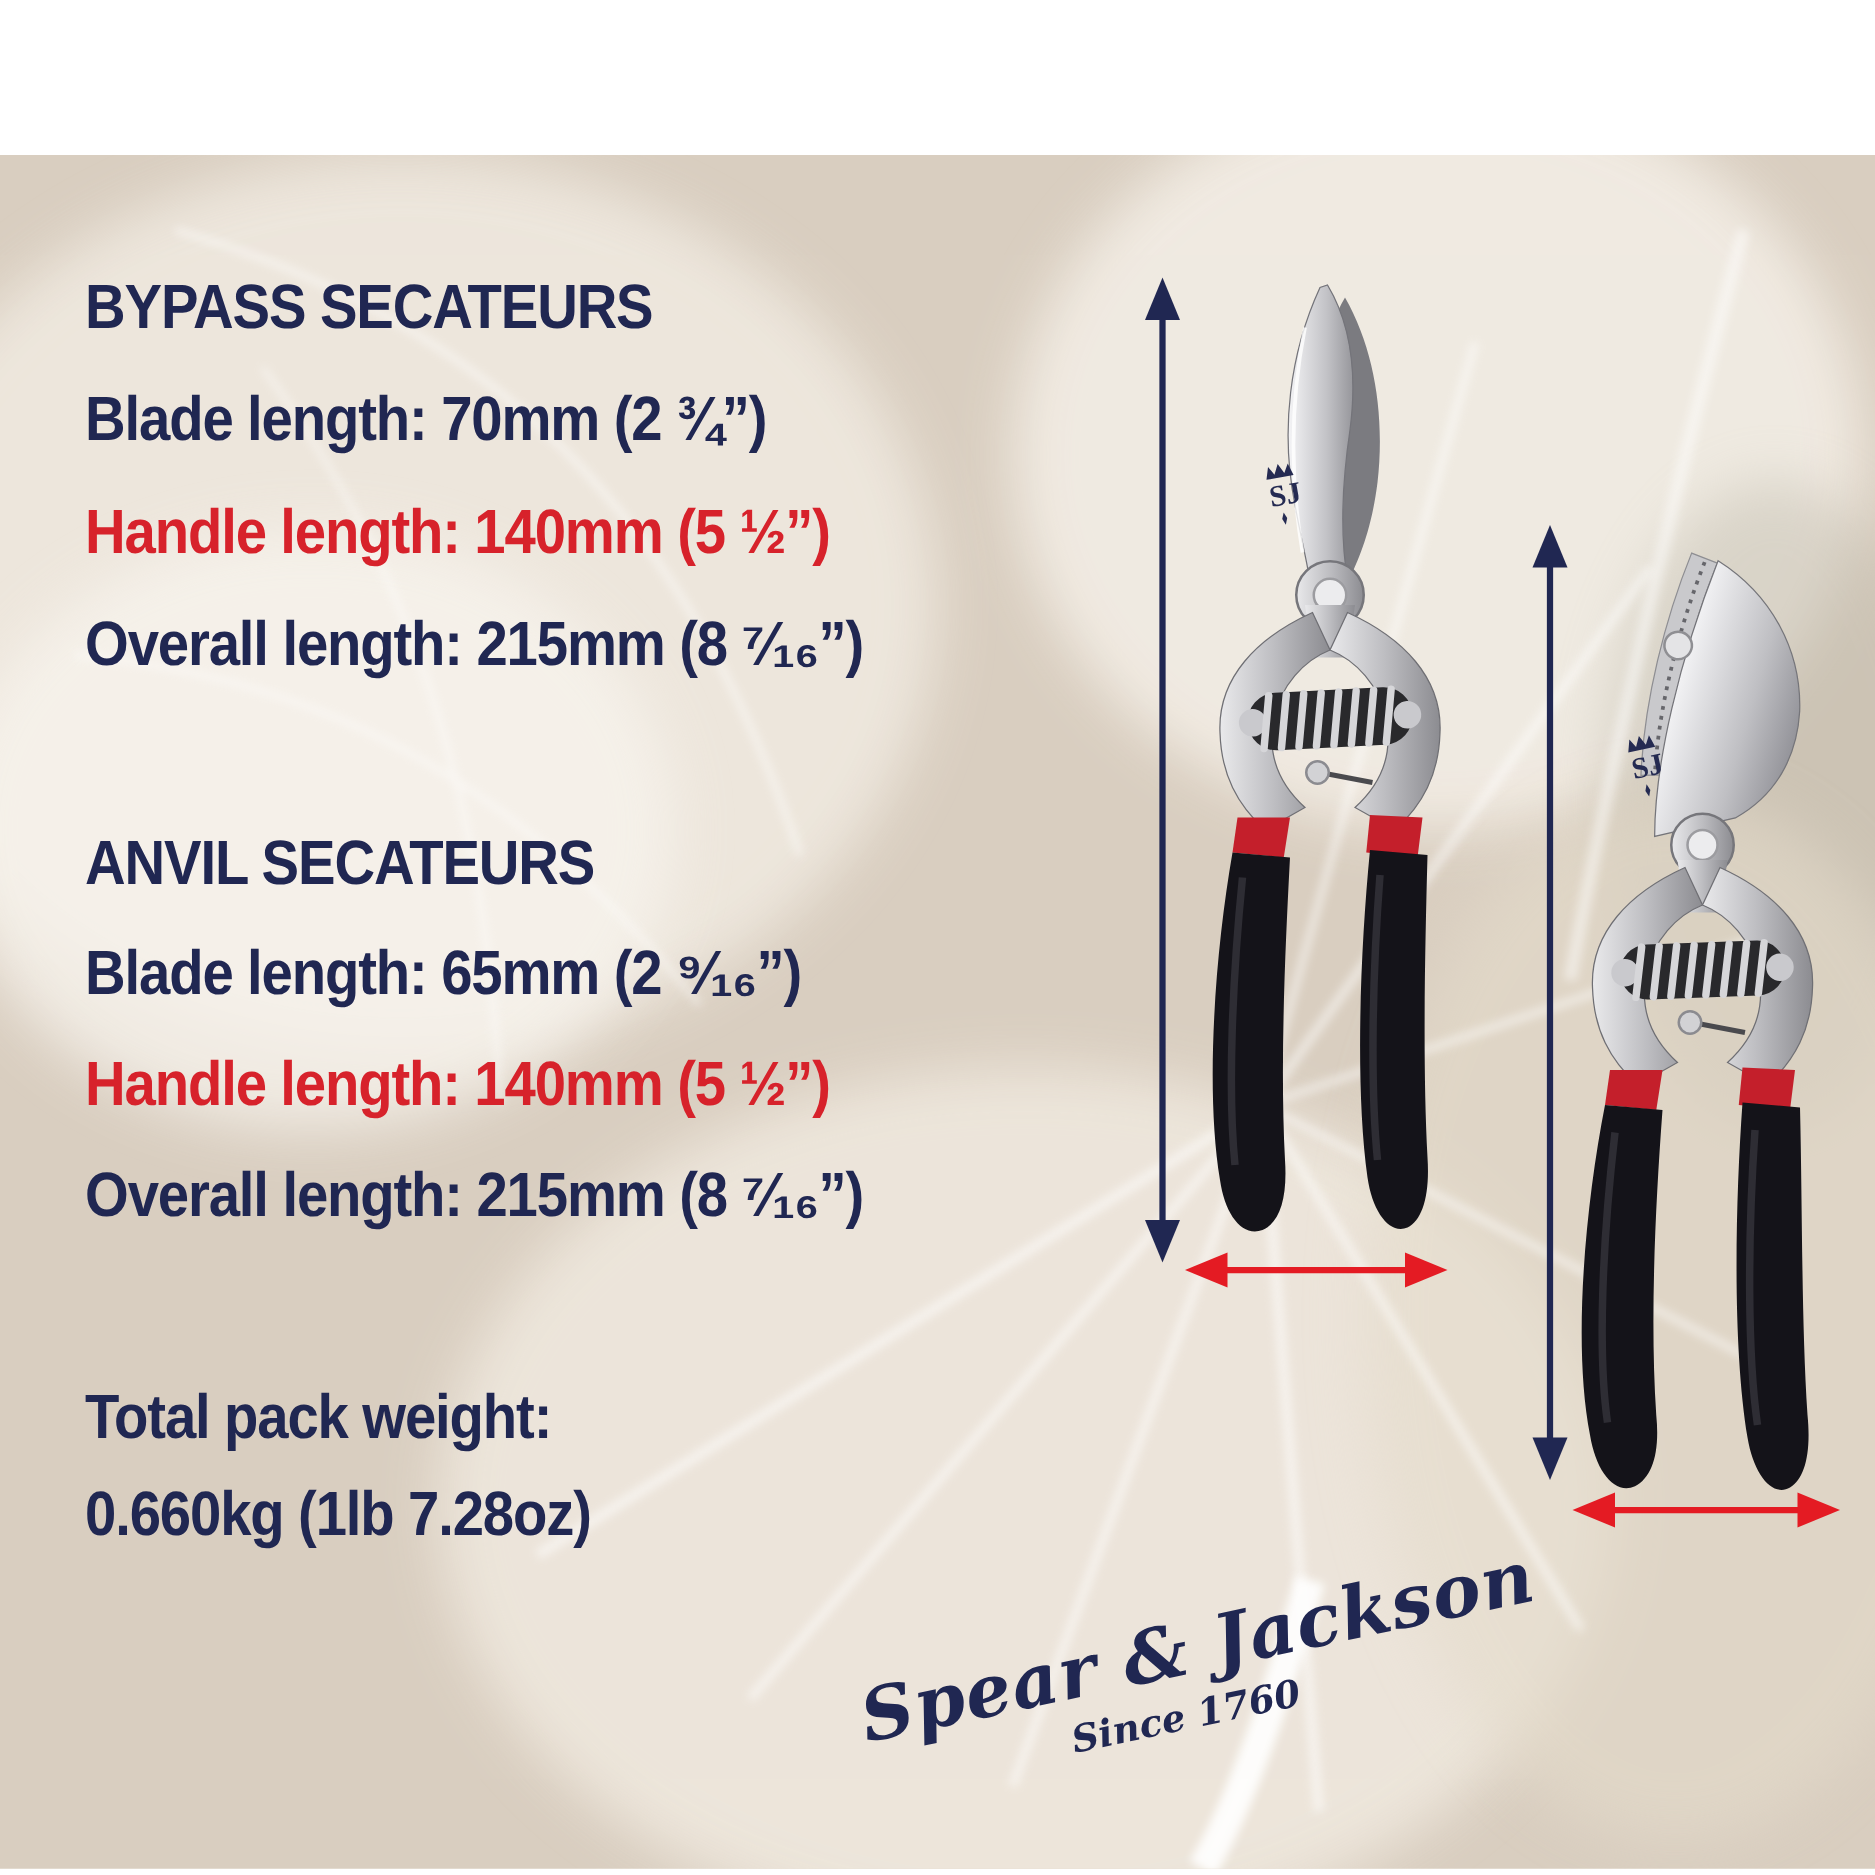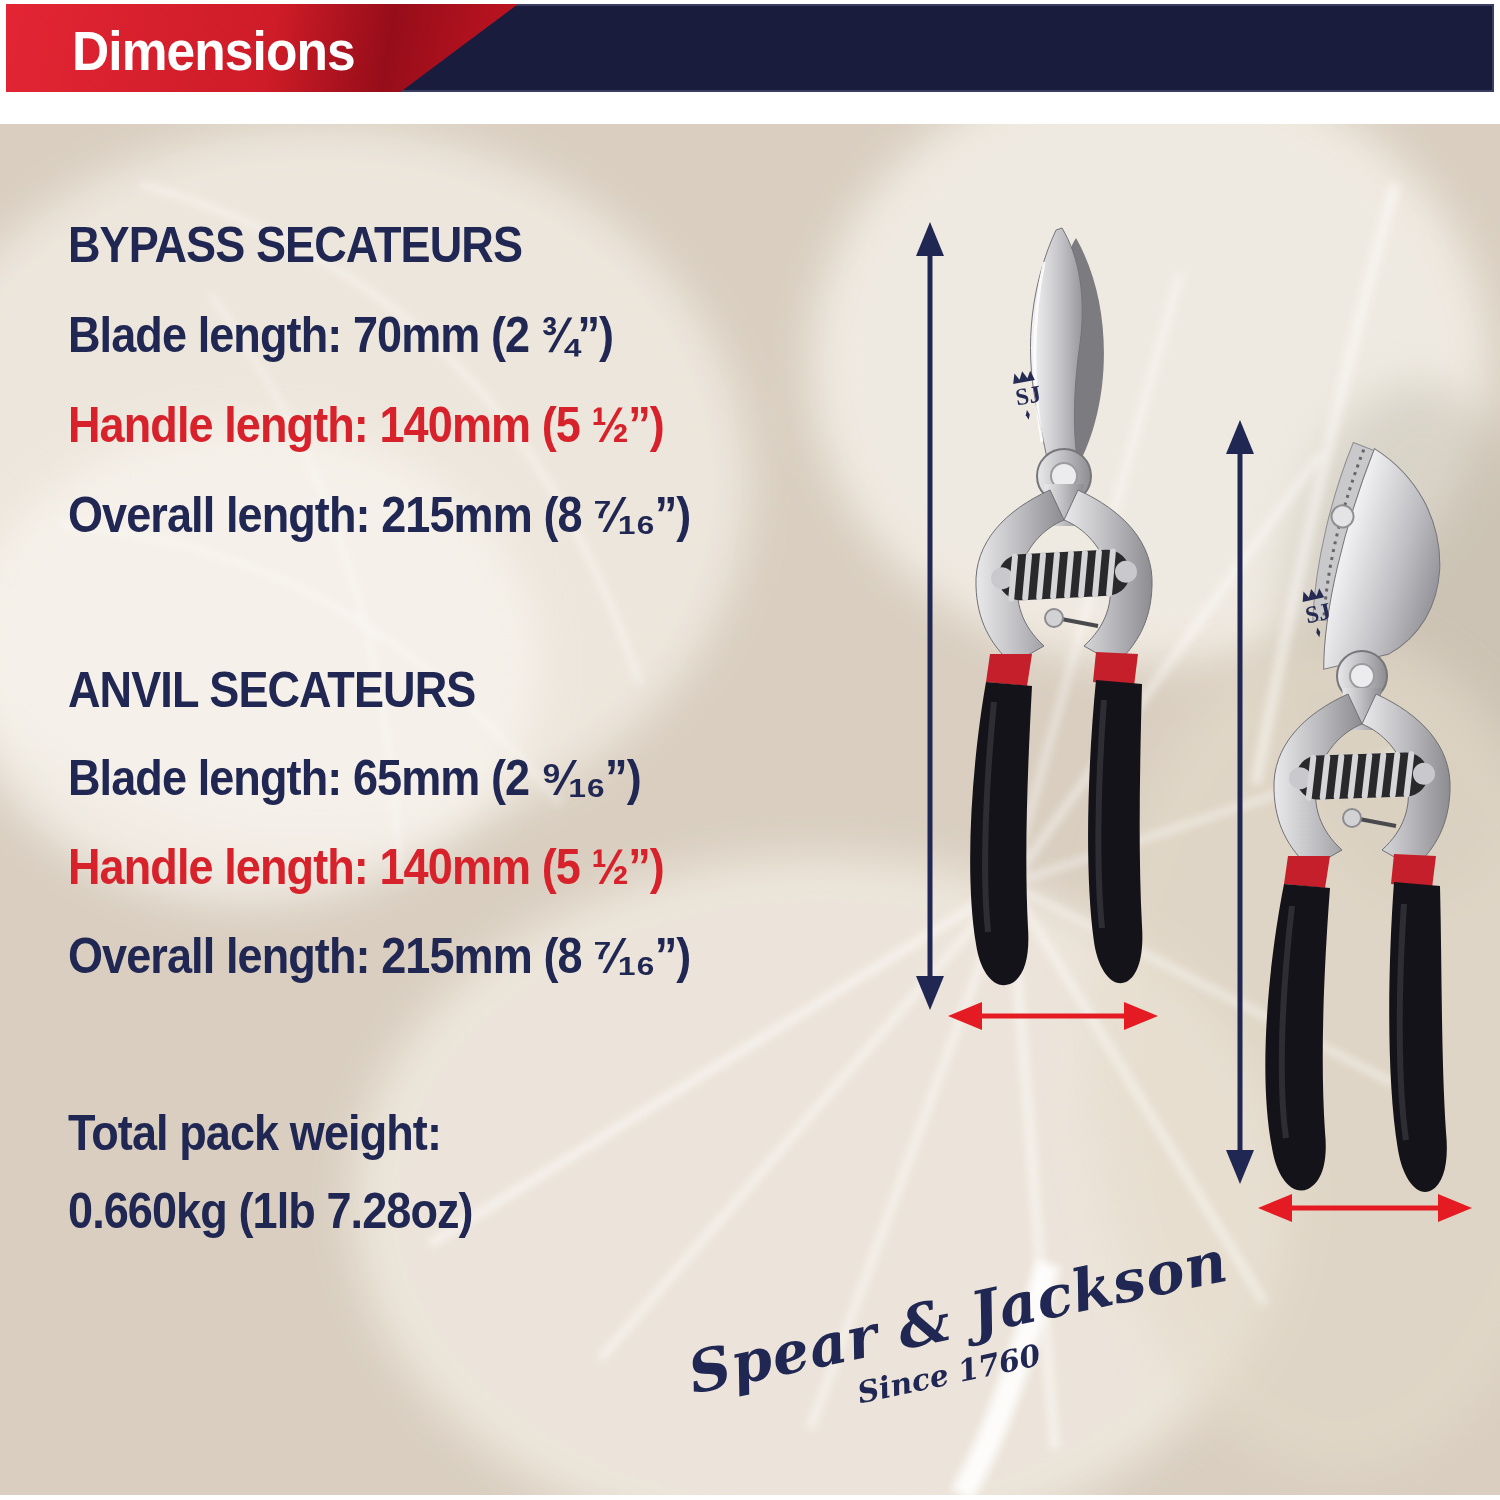--- a/index.html
+++ b/index.html
@@ -63,24 +63,20 @@
   .logo-tagline{
     font-family:"DejaVu Serif","Liberation Serif",serif;font-style:italic;font-weight:bold;
     font-size:30px;margin-top:2px;transform:translateX(14px);
   }
 </style>
 </head>
 <body>
 
 <div class="page">
 
-  <div class="top-bar">
-    <div class="ribbon"></div>
-    <div class="header-title">Dimensions</div>
-  </div>
 
   <div class="canvas">
     <svg class="leafart" viewBox="0 0 1500 1371" preserveAspectRatio="none">
       <defs>
         <filter id="soft" x="-40%" y="-40%" width="180%" height="180%">
             <feGaussianBlur stdDeviation="22"></feGaussianBlur>
           </filter>
         <filter id="soft2" x="-40%" y="-40%" width="180%" height="180%">
             <feGaussianBlur stdDeviation="4"></feGaussianBlur>
           </filter>

